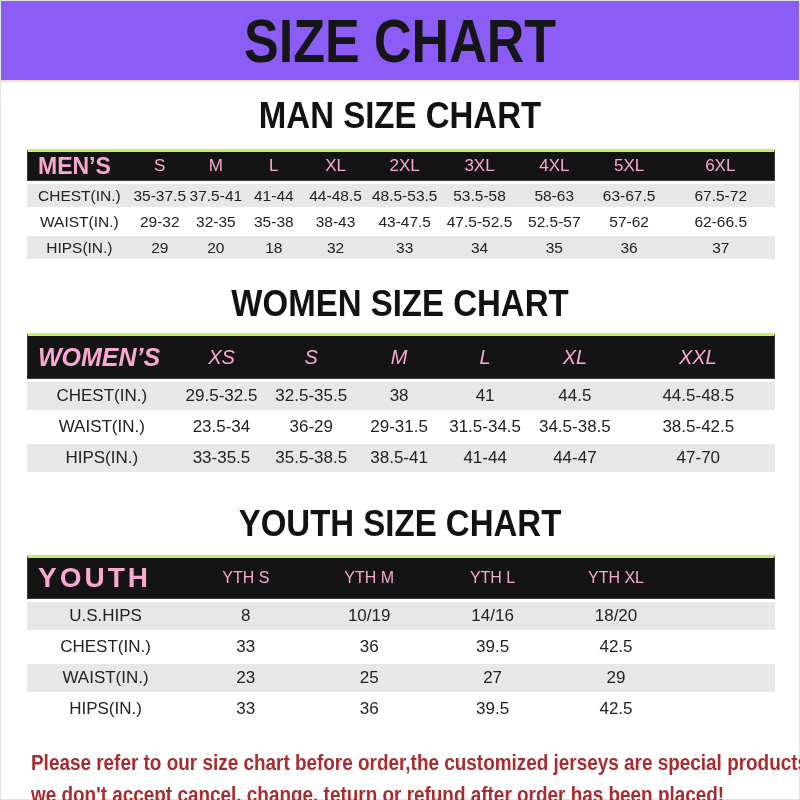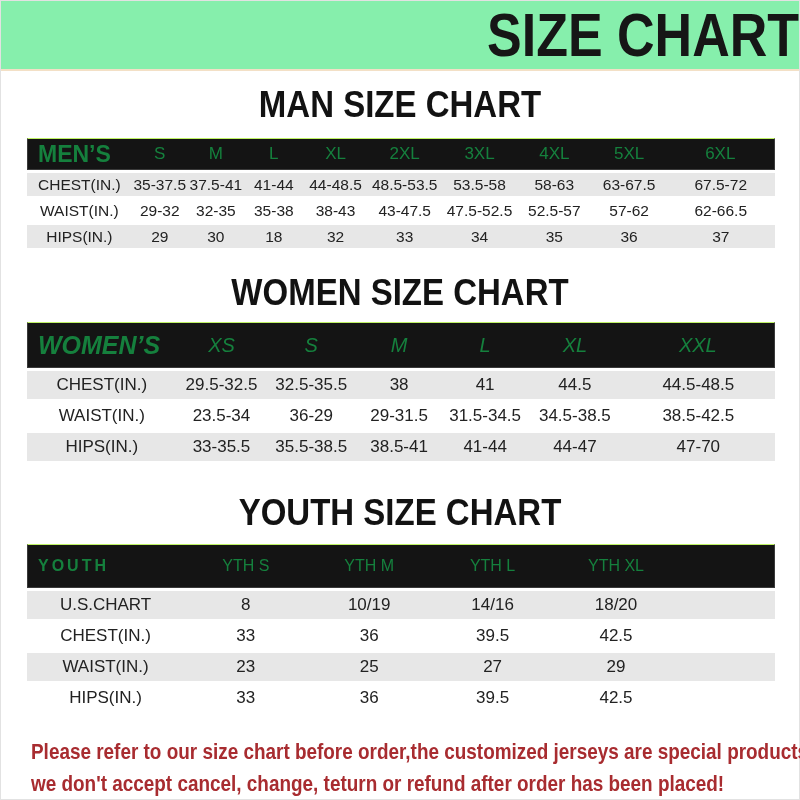--- a/index.html
+++ b/index.html
@@ -2,22 +2,22 @@
 <html><head>
 <meta charset="utf-8">
 <style>
   * { margin: 0; padding: 0; box-sizing: border-box; }
   html, body { width: 800px; height: 800px; overflow: hidden; background: #fff; }
   body { font-family: "Liberation Sans", "DejaVu Sans", sans-serif; color: #1c1c1c; }
   .page { width: 800px; height: 800px; border: 1px solid #e2e2e2; background: #fff; }
 
   
   .banner {
-    height: 70px; background: #86efac;
-    display: flex; align-items: center; justify-content: flex-end;
+    height: 81px; background: #8b5cf6;
+    display: flex; align-items: center; justify-content: center;
     border-bottom: 2px solid #f3e0c6;
   }
   .banner h1 {
     font-size: 52px; font-weight: 800; color: #161616;
     letter-spacing: 0px; transform: scaleY(1.18); transform-origin: center;
     white-space: nowrap;
   }
 
   
   .section-heading {
@@ -29,22 +29,22 @@
   .heading-women { margin-top: 23px; }
   .heading-youth { margin-top: 30px; }
 
   
   table.size-table {
     width: 748px; margin-left: 26px; table-layout: fixed;
     border-collapse: separate; border-spacing: 0 3px;
   }
   .size-table thead tr { background: #141414; }
   .size-table thead th {
-    color: #15803d; font-weight: 400; text-align: center; vertical-align: middle;
-    border-top: 1px solid #bef264; border-bottom: 1px solid #3a3a3a;
+    color: #f9a8d4; font-weight: 400; text-align: center; vertical-align: middle;
+    border-top: 3px solid #bef264; border-bottom: 1px solid #3a3a3a;
     white-space: nowrap;
   }
   .size-table thead th:first-child { border-left: 1px solid #3a3a3a; }
   .size-table thead th:last-child  { border-right: 1px solid #3a3a3a; }
   .size-table th.tlabel { text-align: left; padding-left: 10px; font-weight: 800; }
   .size-table td {
     text-align: center; vertical-align: middle; color: #222; white-space: nowrap;
   }
   tr.shade { background: #E7E7E7; }
   tr.plain { background: #FFFFFF; }
@@ -54,21 +54,21 @@
   .men   th.tlabel { font-size: 23px; }
   .men   td { height: 23px; font-size: 15.5px; }
 
   .women { margin-top: 7px; }
   .women thead th { height: 46px; font-size: 20px; font-style: italic; }
   .women th.tlabel { font-size: 25px; }
   .women td { height: 28px; font-size: 17px; }
 
   .youth { margin-top: 9px; }
   .youth thead th { height: 44px; font-size: 16px; }
-  .youth th.tlabel { font-size: 16px; letter-spacing: 3px; }
+  .youth th.tlabel { font-size: 28px; letter-spacing: 3px; }
   .youth td { height: 28px; font-size: 17px; }
 
   
   .notice { margin: 21px 0 0 30px; }
   .notice p {
     color: #A82C30; font-size: 22px; font-weight: 600; line-height: 32px;
     transform: scaleX(0.86); transform-origin: 0 50%; white-space: nowrap;
   }
 </style>
 </head>
@@ -130,21 +130,21 @@
           <td>38-43</td>
           <td>43-47.5</td>
           <td>47.5-52.5</td>
           <td>52.5-57</td>
           <td>57-62</td>
           <td>62-66.5</td>
         </tr>
         <tr class="shade">
           <td>HIPS(IN.)</td>
           <td>29</td>
-          <td>30</td>
+          <td>20</td>
           <td>18</td>
           <td>32</td>
           <td>33</td>
           <td>34</td>
           <td>35</td>
           <td>36</td>
           <td>37</td>
         </tr>
       </tbody>
     </table>
@@ -221,21 +221,21 @@
           <th class="tlabel">YOUTH</th>
           <th>YTH S</th>
           <th>YTH M</th>
           <th>YTH L</th>
           <th>YTH XL</th>
           <th></th>
         </tr>
       </thead>
       <tbody>
         <tr class="shade">
-          <td>U.S.CHART</td>
+          <td>U.S.HIPS</td>
           <td>8</td>
           <td>10/19</td>
           <td>14/16</td>
           <td>18/20</td>
           <td></td>
         </tr>
         <tr class="plain">
           <td>CHEST(IN.)</td>
           <td>33</td>
           <td>36</td>

